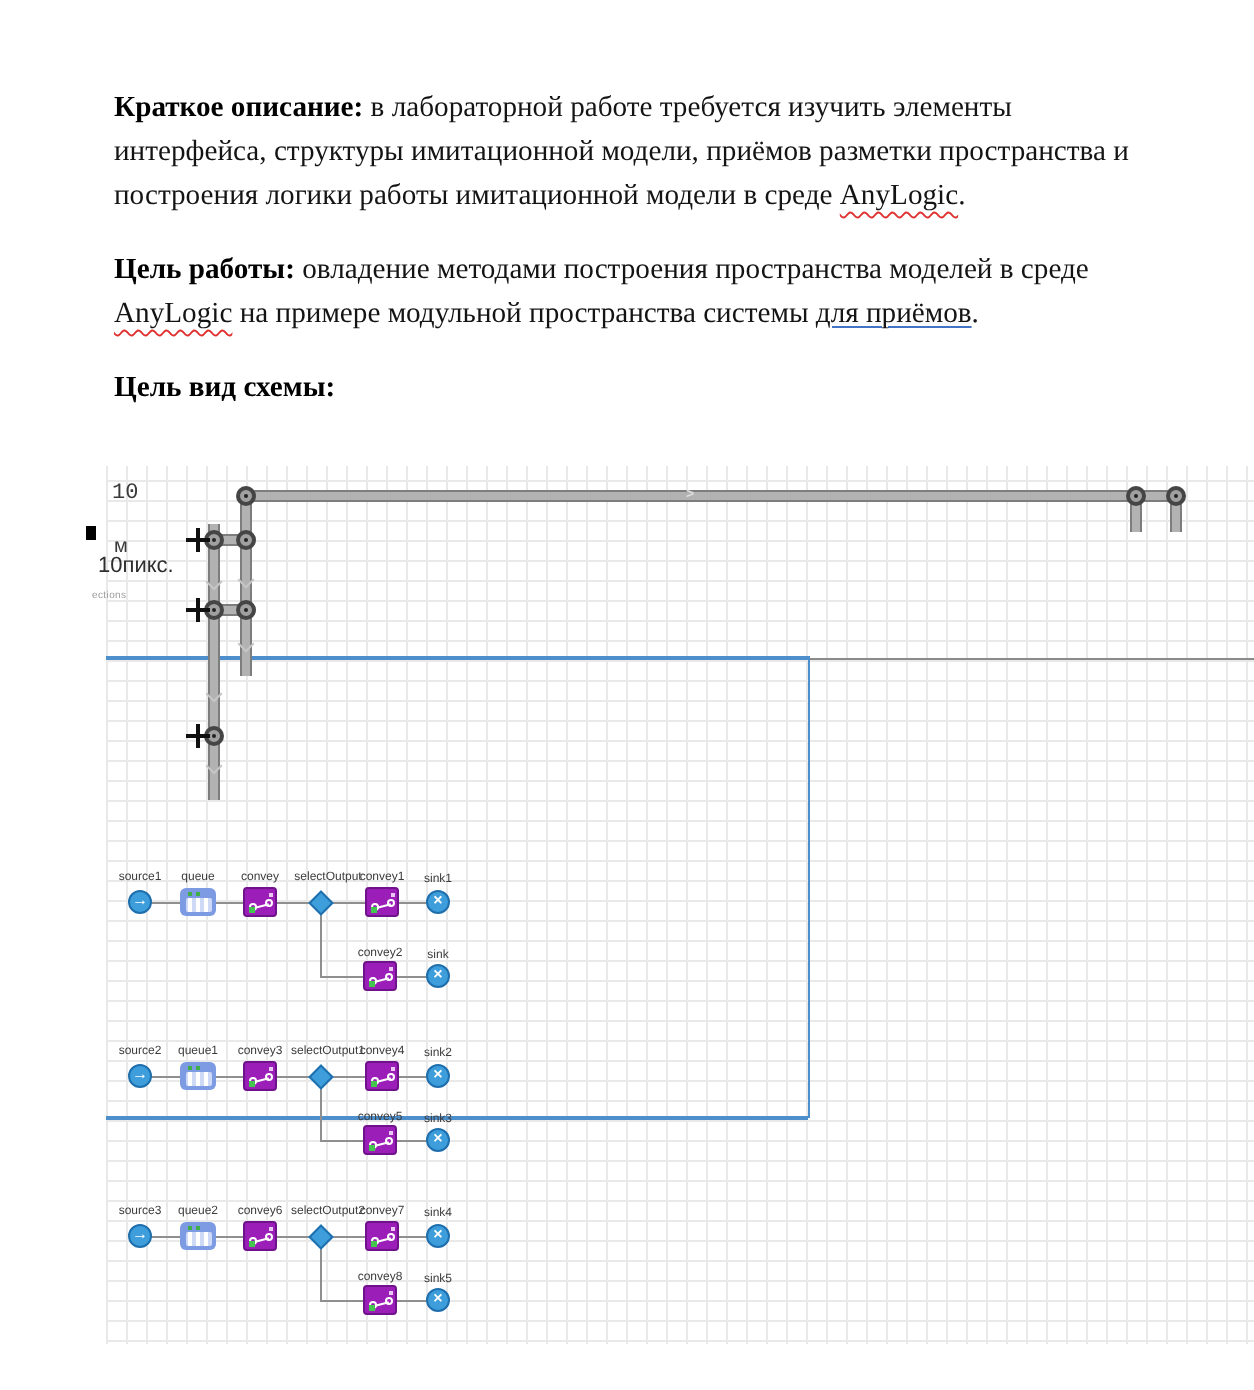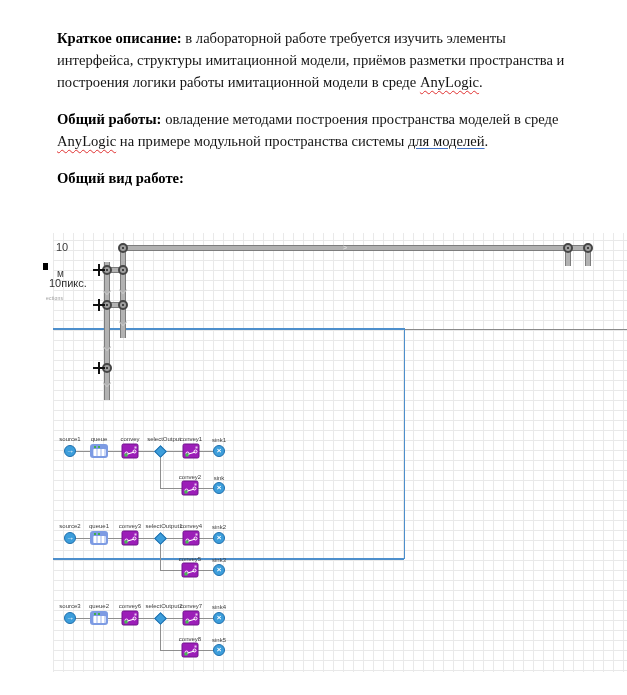--- a/index.html
+++ b/index.html
@@ -1,19 +1,19 @@
 <!DOCTYPE html>
 <html><head>
 <meta charset="utf-8">
 <style>
   html,body{margin:0;padding:0;}
   .page{width:627px;height:695px;position:relative;background:#fff;overflow:hidden;
         font-family:"Liberation Serif",serif;}
   
-  .textblock{position:absolute;left:57px;top:27px;width:516px;}
+  .textblock{position:absolute;left:57px;top:43px;width:516px;}
   .para{font-size:14.6px;line-height:22px;color:#141414;margin:0 0 15px 0;text-align:left;}
   .para b{color:#000;}
   .seg-squiggle{text-decoration-line:underline;text-decoration-style:wavy;
                 text-decoration-color:#e03131;text-decoration-thickness:1px;text-underline-offset:3px;}
   .seg-link{text-decoration-line:underline;text-decoration-style:solid;
             text-decoration-color:#4472c4;text-decoration-thickness:1px;text-underline-offset:2px;}
   
   .panel{position:absolute;left:40px;top:233px;width:587px;height:439px;background:#fff;
          font-family:"Liberation Sans",sans-serif;}
   .grid{position:absolute;left:13px;top:0;width:574px;height:439px;
@@ -28,21 +28,21 @@
   .node::after{content:'';position:absolute;left:2px;top:2px;width:2px;height:2px;border-radius:50%;background:#222;}
   .cross{position:absolute;width:12px;height:12px;transform:translate(-50%,-50%);}
   .cross::before{content:'';position:absolute;left:0;top:5px;width:12px;height:2px;background:#101010;}
   .cross::after{content:'';position:absolute;left:5px;top:0;width:2px;height:12px;background:#101010;}
   .chev{position:absolute;width:5px;height:5px;border-right:1.3px solid #c6c6c6;border-bottom:1.3px solid #c6c6c6;
         transform:translate(-50%,-50%) rotate(45deg);}
   .flow-arrow{position:absolute;font:bold 7px "Liberation Sans",sans-serif;color:#dedede;transform:translate(-50%,-55%);}
   .blue-line{position:absolute;background:#4d8fcc;}
   .gray-line{position:absolute;background:#8a8a8a;}
   
-  .scale-10{position:absolute;left:16px;top:8px;font-size:11px;color:#3a3a3a;}
+  .scale-10{position:absolute;left:16px;top:8px;font-size:11px;color:#3a3a3a;font-family:Liberation Mono, monospace;}
   .scale-square{position:absolute;left:3px;top:30px;width:5px;height:7px;background:#000;}
   .scale-m{position:absolute;left:17px;top:35px;font-size:10px;color:#3a3a3a;}
   .scale-pix{position:absolute;left:9px;top:44px;font-size:11px;color:#2e2e2e;}
   .side-text{position:absolute;left:6px;top:62px;font-size:5px;color:#9b9b9b;letter-spacing:.2px;}
   
   .flow-line{position:absolute;background:#8f8f8f;}
   .blk{position:absolute;transform:translate(-50%,-50%);}
   .blk-circle{width:12px;height:12px;border-radius:50%;background:#3d9edb;border:1px solid #1f6fad;
               box-sizing:border-box;color:#fff;text-align:center;}
   .blk-circle .glyph{display:block;font:bold 8px/10px "Liberation Sans",sans-serif;transform:translateY(-0.5px);}
@@ -63,22 +63,22 @@
   .flabel{position:absolute;transform:translate(-50%,0);font-size:6px;color:#3c3c3c;white-space:nowrap;
           font-family:"Liberation Sans",sans-serif;}
 </style>
 </head>
 <body>
 
 <div class="page">
 
   <div class="textblock">
       <p class="para"><b>Краткое описание:</b><span> в лабораторной работе требуется изучить элементы интерфейса, структуры имитационной модели, приёмов разметки пространства и построения логики работы имитационной модели в среде </span><span class="seg-squiggle">AnyLogic</span><span>.</span></p>
-      <p class="para"><b>Общий работы:</b><span> овладение методами построения пространства моделей в среде </span><span class="seg-squiggle">AnyLogic</span><span> на примере модульной пространства системы </span><span class="seg-link">для моделей</span><span>.</span></p>
-      <p class="para"><b>Общий вид работе:</b></p>
+      <p class="para"><b>Цель работы:</b><span> овладение методами построения пространства моделей в среде </span><span class="seg-squiggle">AnyLogic</span><span> на примере модульной пространства системы </span><span class="seg-link">для приёмов</span><span>.</span></p>
+      <p class="para"><b>Цель вид схемы:</b></p>
     </div>
 
   <div class="panel">
     <div class="grid"></div>
 
     <span class="scale-10">10</span>
     <span class="scale-square"></span>
     <span class="scale-m">м</span>
     <span class="scale-pix">10пикс.</span>
     <span class="side-text">ections</span>

